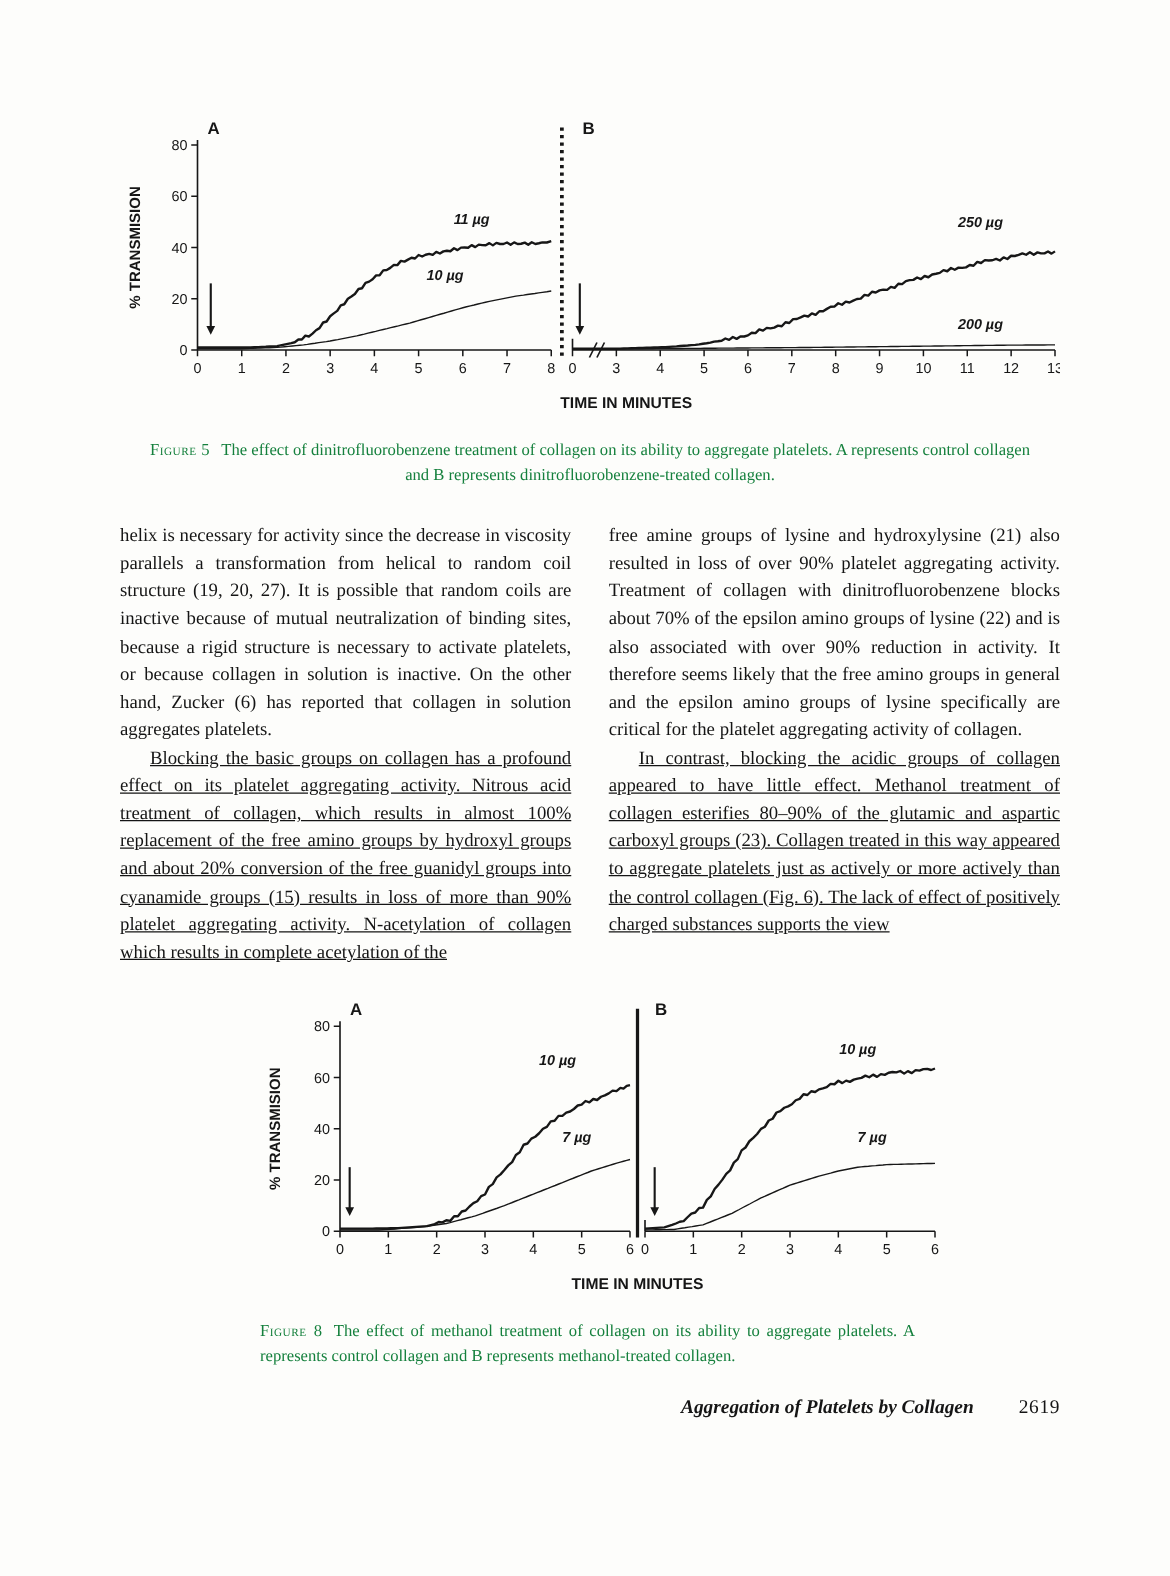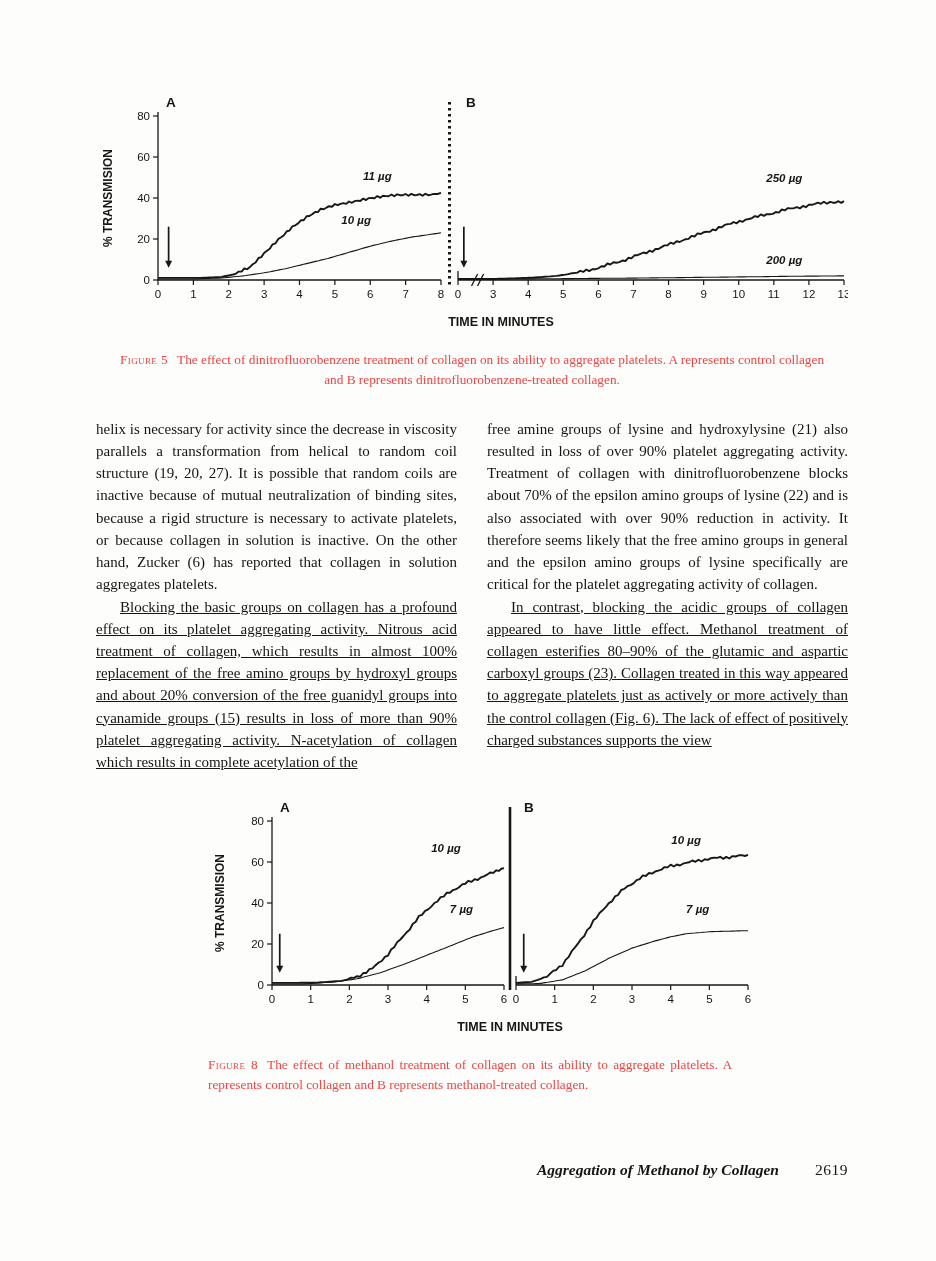--- a/index.html
+++ b/index.html
@@ -2,33 +2,33 @@
 <html><head>
 <meta charset="utf-8">
 <style>
   *{box-sizing:border-box;margin:0;padding:0}
   body{background:#e9e9e9;font-family:"Liberation Serif",serif;}
   .page{width:936px;height:1261px;background:#fdfdfb;color:#151515;margin:0 auto;
         padding:92px 88px 0 96px;position:relative;overflow:hidden;}
   figure{margin:0;}
   svg.chart{display:block;}
   svg text{font-family:"Liberation Sans",sans-serif;fill:#161616;}
-  .fig-caption{font-size:13.3px;line-height:1.5;margin-top:10px;color:#ef4444;}
+  .fig-caption{font-size:13.3px;line-height:1.5;margin-top:10px;color:#15803d;}
   .fig5-caption{text-align:center;max-width:716px;margin-left:auto;margin-right:auto;}
   .fig6-wrap{margin-top:26px;}
   .fig6-wrap svg{margin-left:112px;}
   .fig6-caption{width:524px;margin-left:112px;text-align:justify;}
   .fig-label{font-variant:small-caps;letter-spacing:.4px;margin-right:9px;}
   .columns{display:flex;gap:30px;margin-top:28px;justify-content:space-between;}
   .col{flex:1;font-size:15px;line-height:22.2px;text-align:justify;}
   .col p.indent{text-indent:1.6em;text-decoration:underline;}
   .footer{margin-top:22px;display:flex;justify-content:flex-end;align-items:baseline;gap:36px;
           font-size:15.5px;}
   .footer .running-title{font-style:italic;font-weight:600;}
-  .footer .pagenum{letter-spacing:.5px;margin-top:44px;}
+  .footer .pagenum{letter-spacing:.5px;}
 </style>
 </head>
 <body>
 
 <div class="page">
 
   <figure class="figure">
     <svg class="chart" width="752" height="248">
         <text x="16" y="106" text-anchor="middle" font-size="12" font-weight="bold" transform="rotate(-90 16 106)">% TRANSMISION</text>
         <line x1="62" y1="188" x2="345" y2="188" stroke="#171717" stroke-width="1.3"></line>
@@ -183,17 +183,17 @@
         <text x="489.73333333333335" y="114.25" text-anchor="middle" font-size="11.5" font-style="italic" font-weight="bold">7 µg</text>
         <line x1="302" y1="8" x2="302" y2="191" stroke="#171717" stroke-width="2.6"></line>
         <text x="302" y="232" text-anchor="middle" font-size="12.5" font-weight="bold">TIME IN MINUTES</text>
       </svg>
     <figcaption class="fig-caption fig6-caption">
       <span class="fig-label">Figure 8</span><span>The effect of methanol treatment of collagen on its ability to aggregate platelets. A represents control collagen and B represents methanol-treated collagen.</span>
     </figcaption>
   </figure>
 
   <div class="footer">
-    <span class="running-title">Aggregation of Methanol by Collagen</span>
+    <span class="running-title">Aggregation of Platelets by Collagen</span>
     <span class="pagenum">2619</span>
   </div>
 
 </div>
 
 </body></html>

